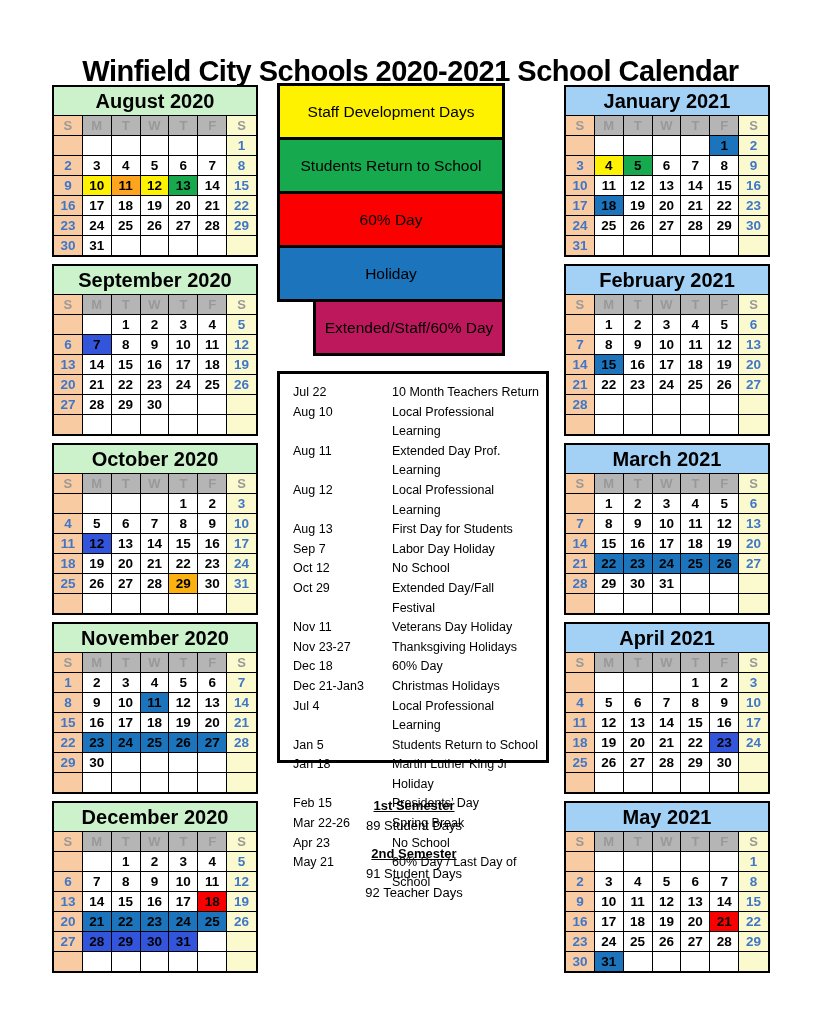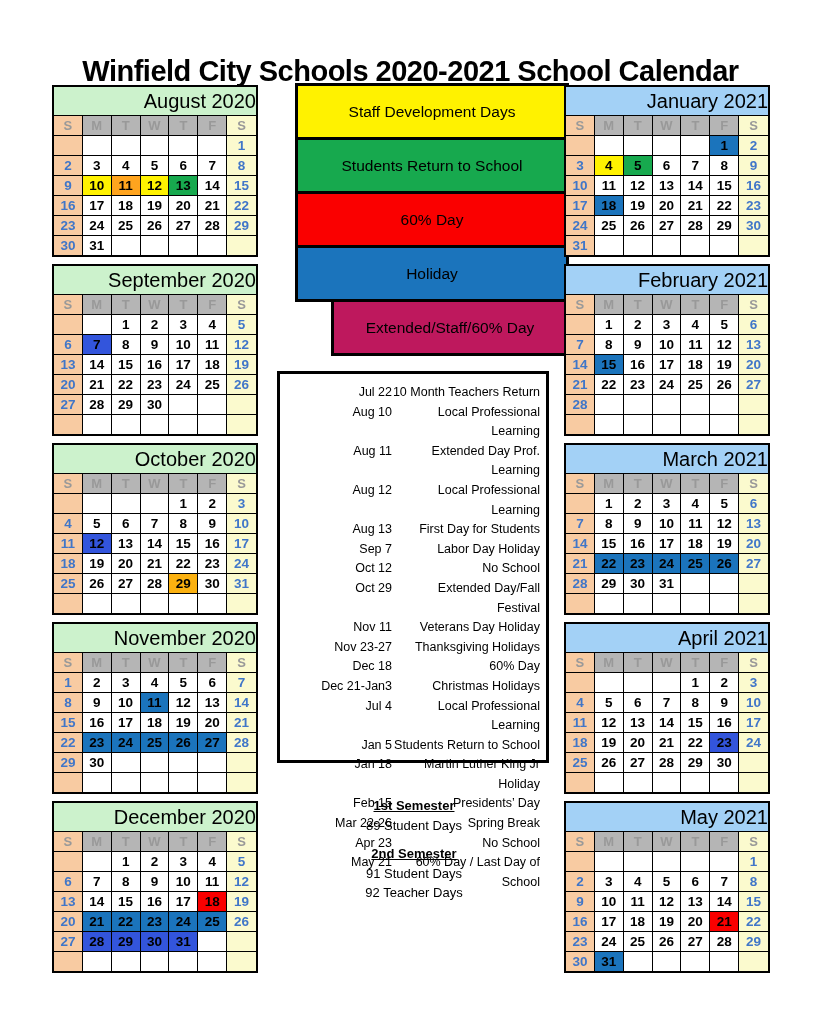--- a/index.html
+++ b/index.html
@@ -11,50 +11,50 @@
   .page-title{
     position:absolute;top:36px;left:0;width:821px;text-align:center;
     font-size:29px;font-weight:bold;letter-spacing:-0.5px;
   }
   .col{position:absolute;width:206px;}
   #col-left{left:52px;top:85px;}
   #col-right{left:564px;top:85px;}
 
   .month{border:2px solid #000;margin-bottom:7px;background:#fff;}
   .month-title{
-    height:28px;line-height:28px;text-align:right;font-size:20px;font-weight:normal;
+    height:28px;line-height:28px;text-align:center;font-size:20px;font-weight:bold;
     border-bottom:1px solid #000;
   }
   .theme-2020{background:var(--month-header-2020,#CCF2CC);}
   .theme-2021{background:var(--month-header-2021,#A3D1F6);}
   .cal-grid{display:grid;grid-template-columns:repeat(7,1fr);}
   .cell{
     height:19px;line-height:19px;text-align:center;font-size:13.5px;font-weight:bold;
     border-right:1px solid #000;border-bottom:1px solid #000;overflow:hidden;background:#fff;
   }
   .cell:nth-child(7n){border-right:none;}
   .cell:nth-last-child(-n+7){border-bottom:none;}
   .hdr{color:var(--header-letter,#999999);font-size:13px;}
   .sun-h,.sun{background:var(--sunday-bg,#F8CBA2);}
   .sat-h,.sat{background:var(--saturday-bg,#FBFACE);}
   .wk-h{background:var(--weekday-header-bg,#B5B5B5);}
   .sun,.sat{color:var(--weekend-text,#4076C8);}
   .cell.hl{color:#000;}
 
-  #legend{position:absolute;left:295px;top:83px;width:274px;}
+  #legend{position:absolute;left:277px;top:83px;width:228px;}
   .legend-item{
     height:51px;border:3px solid #000;margin-top:-3px;
     display:flex;align-items:center;justify-content:center;
     font-size:15.5px;box-sizing:content-box;
   }
   .legend-item:first-child{margin-top:0;}
 
   #events{
     position:absolute;left:277px;top:371px;width:272px;height:392px;
-    border:3px solid #000;box-sizing:border-box;padding:9px 0 0 13px;background:#fff;text-align:right;
+    border:3px solid #000;box-sizing:border-box;padding:9px 0 0 13px;background:#fff;
   }
   .event-row{display:flex;line-height:19.6px;font-size:12.5px;}
   .event-date{width:99px;flex:none;}
   .event-desc{flex:1;padding-right:6px;}
 
   #semesters{
     position:absolute;left:277px;top:796px;width:274px;text-align:center;font-size:13px;
   }
   .sem-block{margin-bottom:9px;}
   .sem-title{text-decoration:underline;line-height:19.5px;font-weight:bold;}

